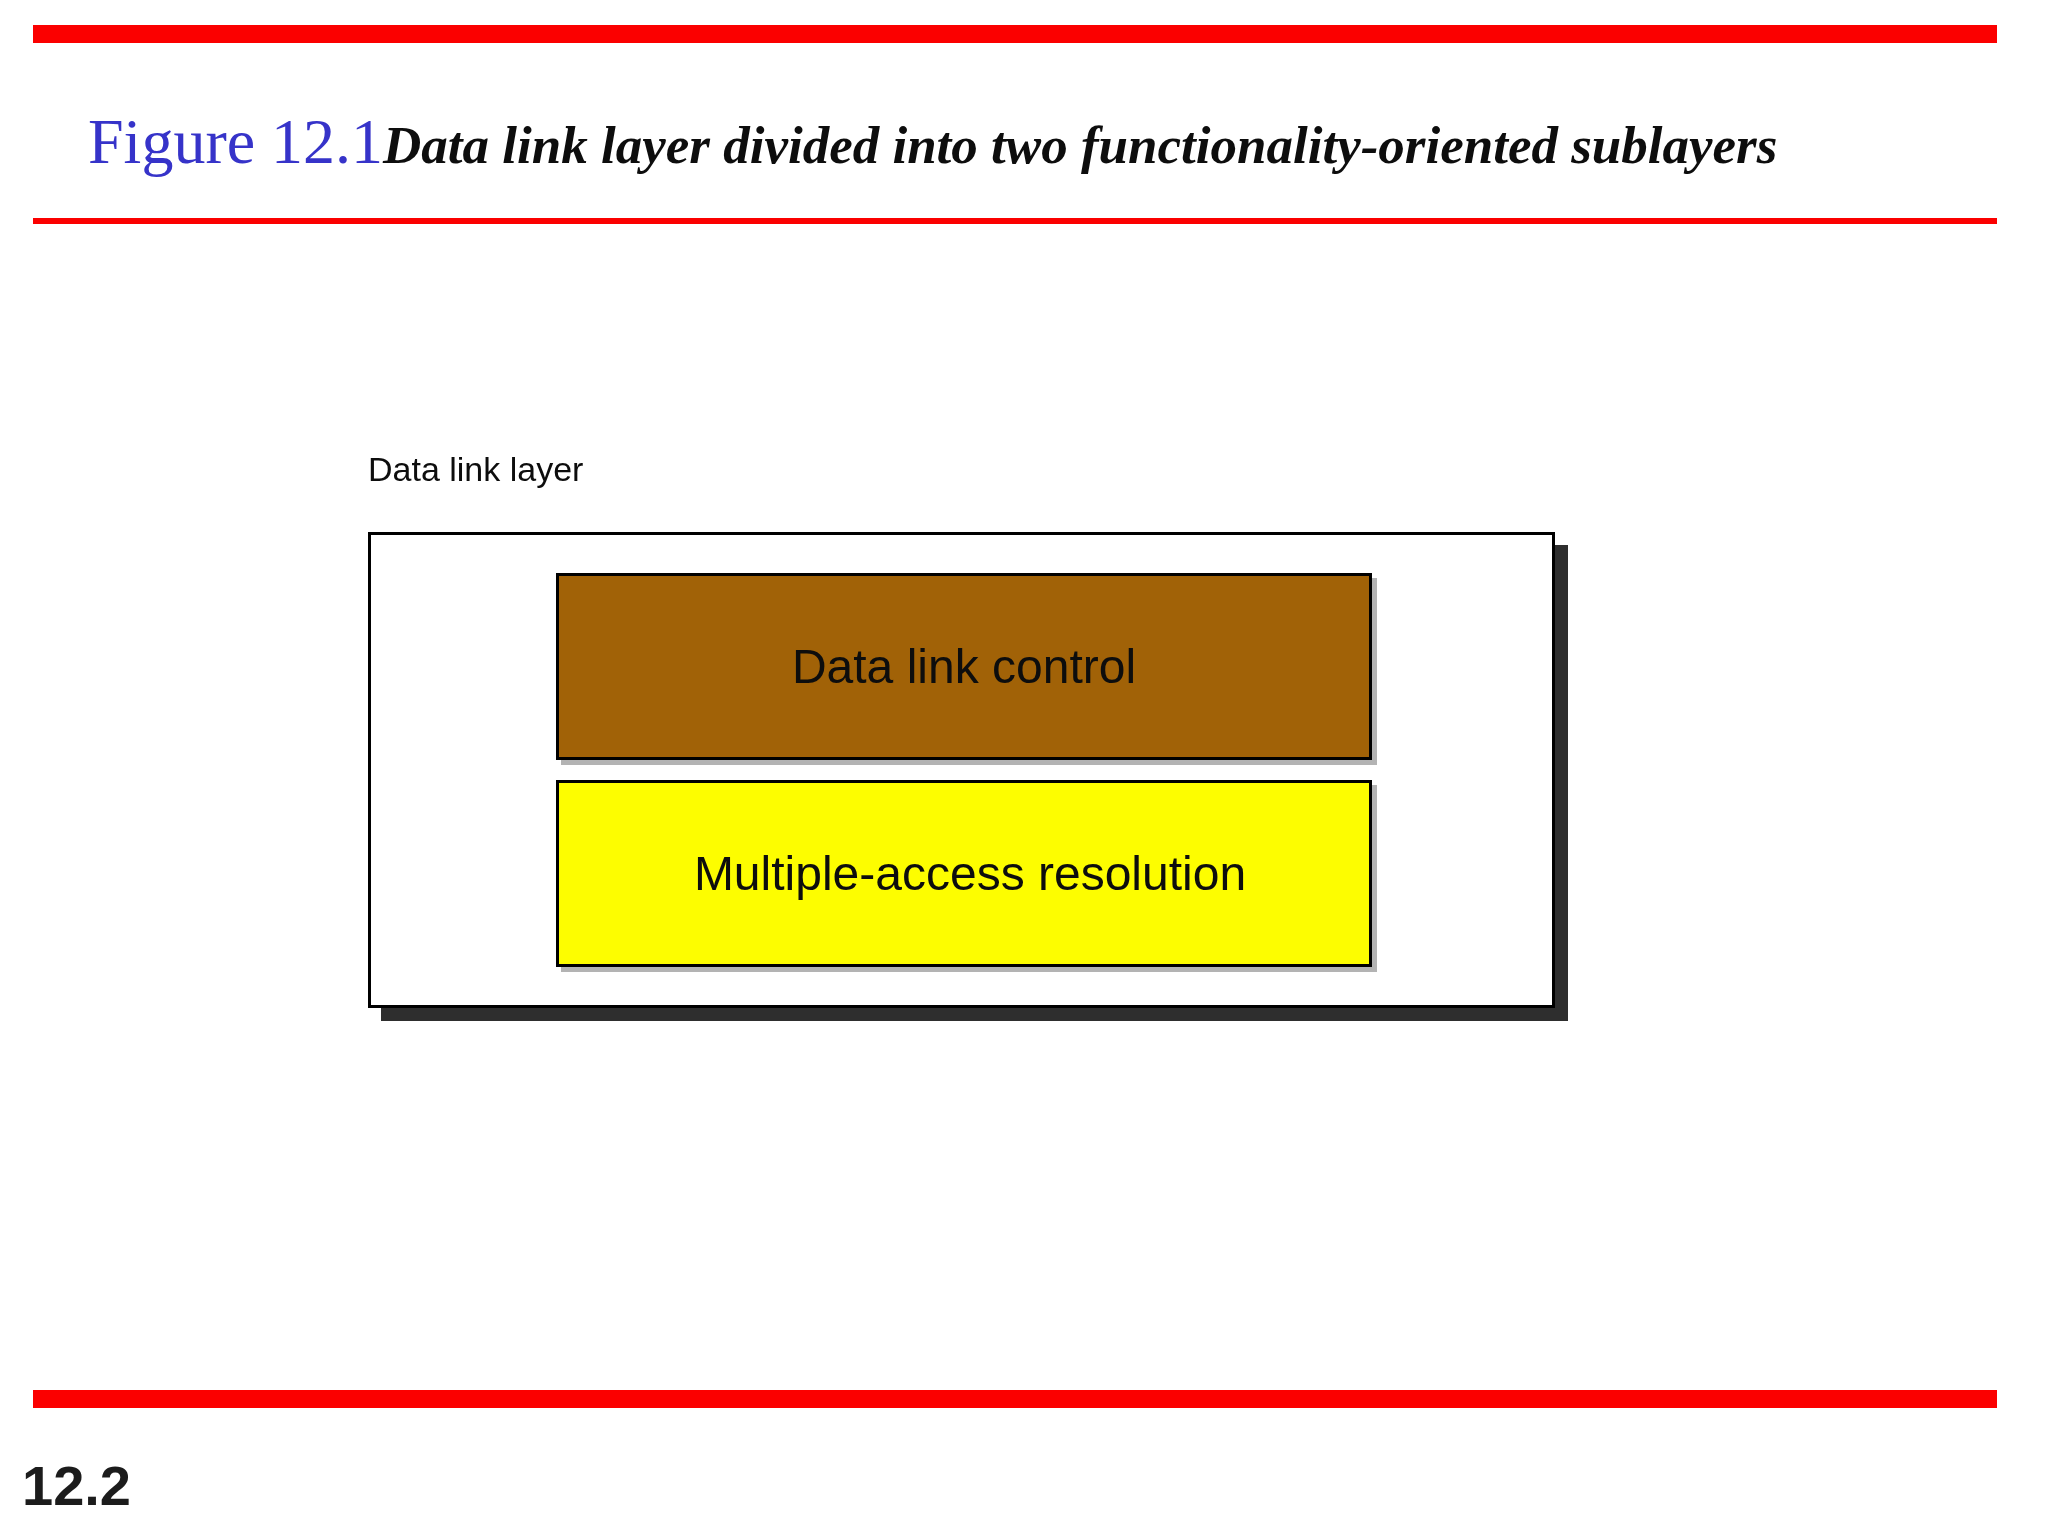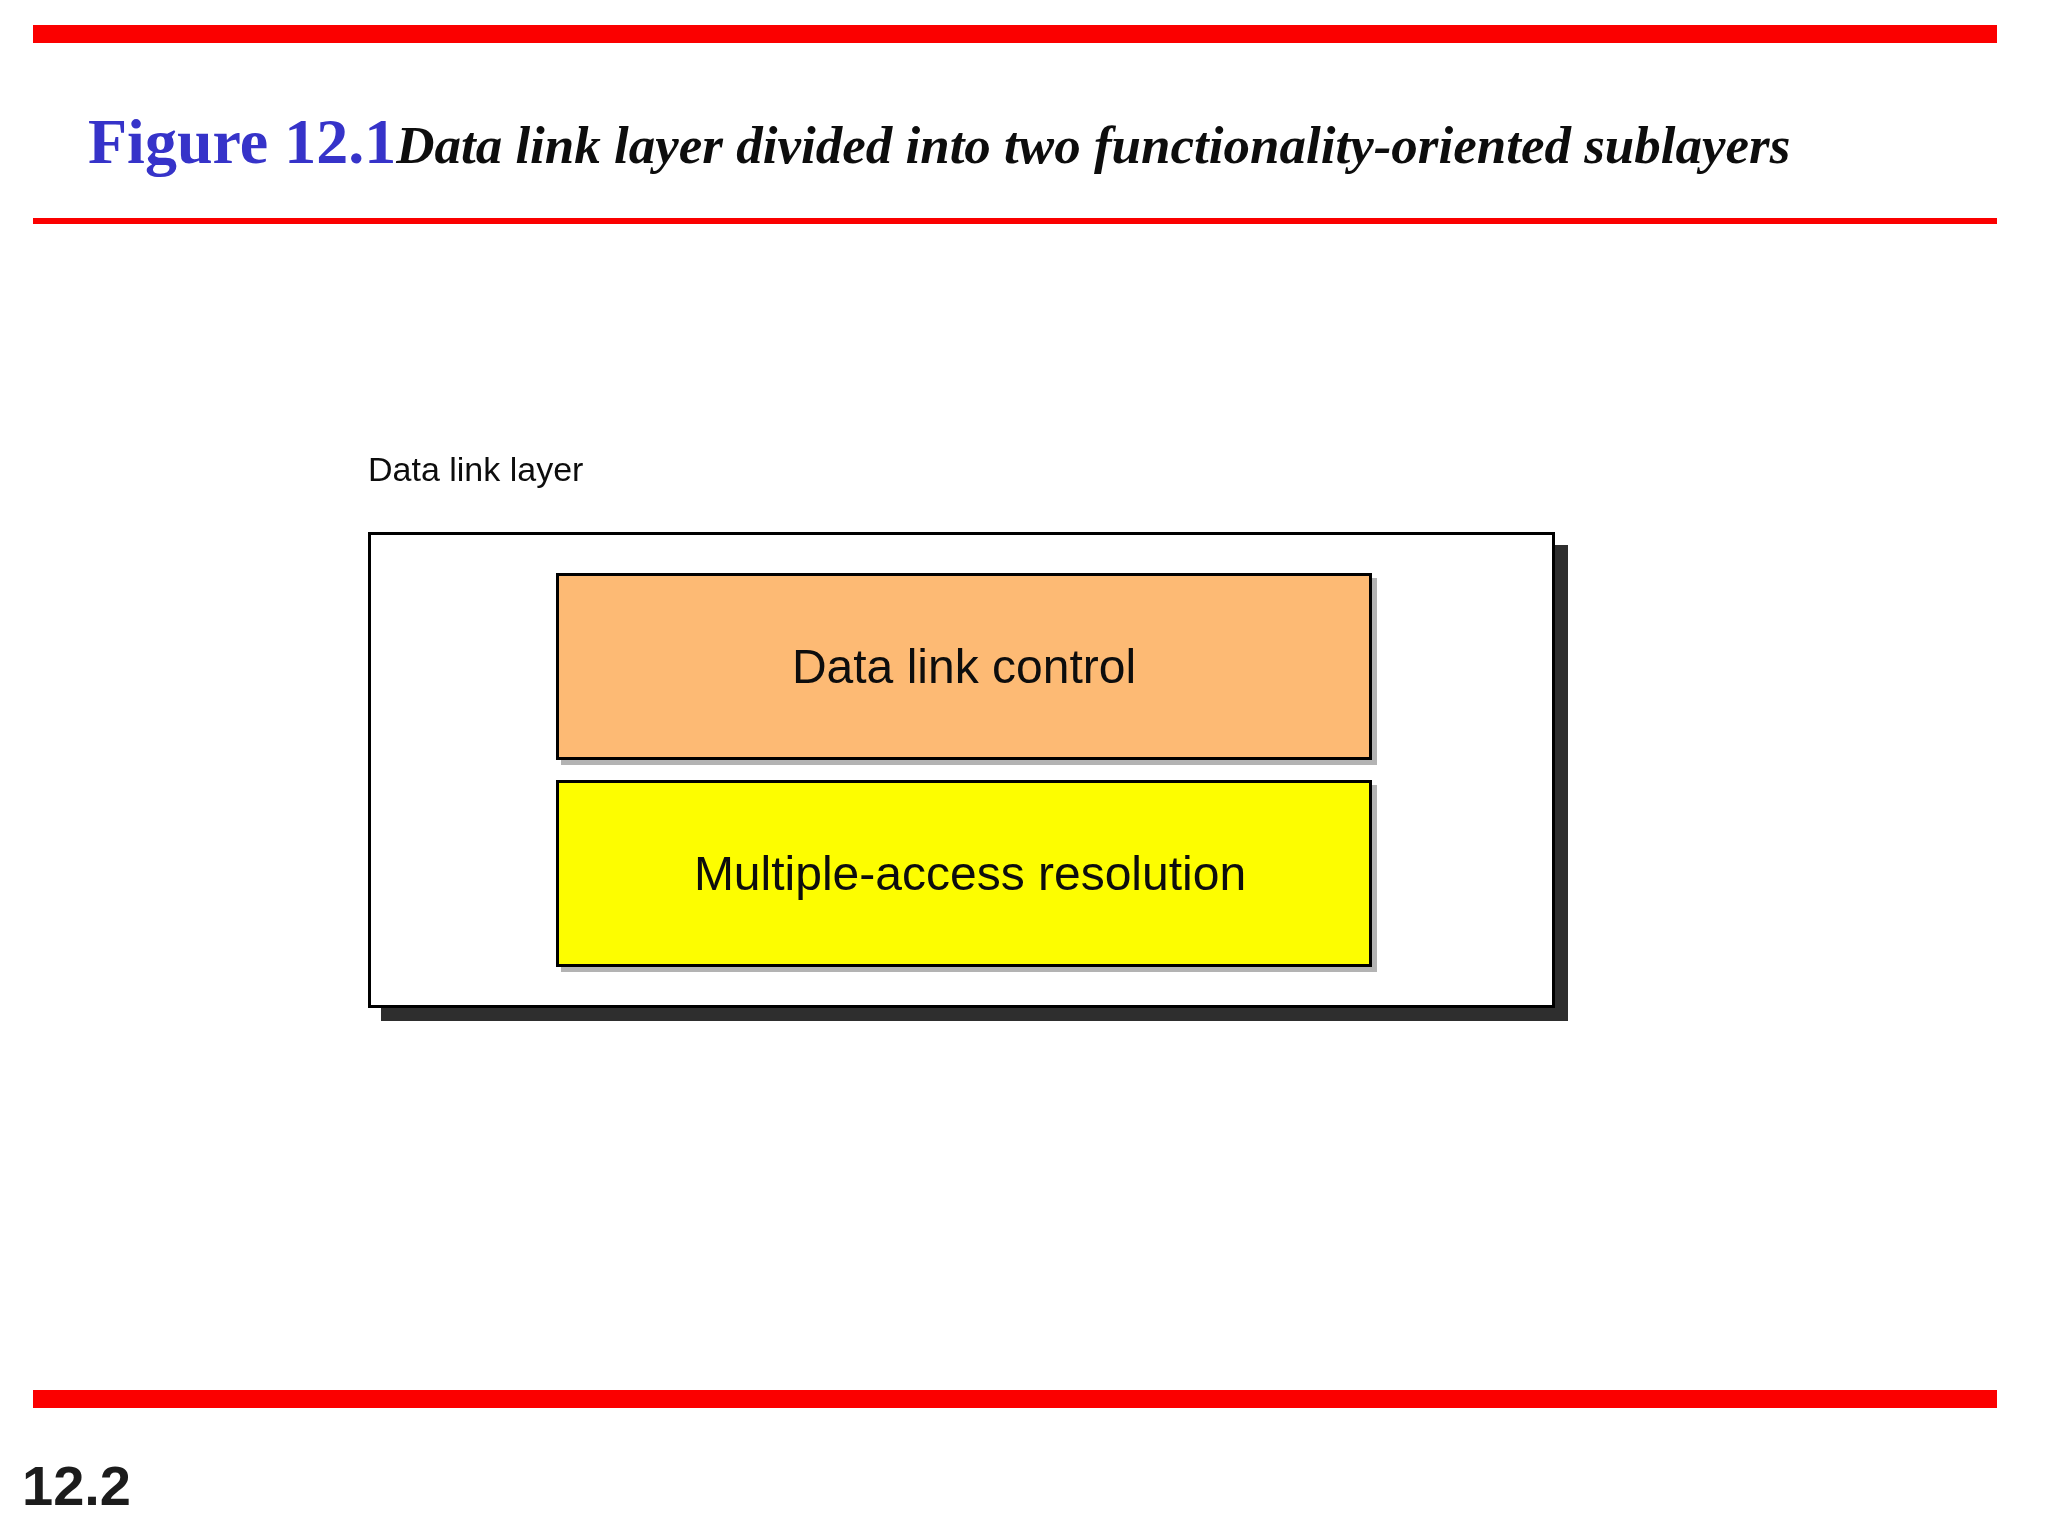--- a/index.html
+++ b/index.html
@@ -24,21 +24,21 @@
   }
   .title-line {
     position: absolute;
     left: 88px; top: 108px;
     width: 1930px;
     white-space: nowrap;
     line-height: 1.05;
   }
   .figure-label {
     font-family: "Liberation Serif", serif;
-    font-weight: bold;
+    font-weight: normal;
     font-size: 64px;
     color: #3633c9;
   }
   .figure-caption {
     font-family: "Liberation Serif", serif;
     font-weight: bold;
     font-style: italic;
     font-size: 53px;
     color: #0d0d0d;
   }
@@ -64,21 +64,21 @@
     width: 816px; height: 187px;
     box-sizing: border-box;
     border: 3px solid #000000;
     box-shadow: 5px 5px 0 #b3b3b3;
     display: flex;
     align-items: center;
     justify-content: center;
     font-size: 48px;
     color: #0d0d0d;
   }
-  .sublayer.control { top: 38px; background: #fdba74; }
+  .sublayer.control { top: 38px; background: #a16207; }
   .sublayer.multiaccess { top: 245px; background: #fdfd00; padding-left: 12px; }
   .page-number {
     position: absolute;
     left: 22px; top: 1458px;
     font-size: 56px;
     font-weight: bold;
     color: #1c1c1c;
     line-height: 1.0;
   }
 </style>

